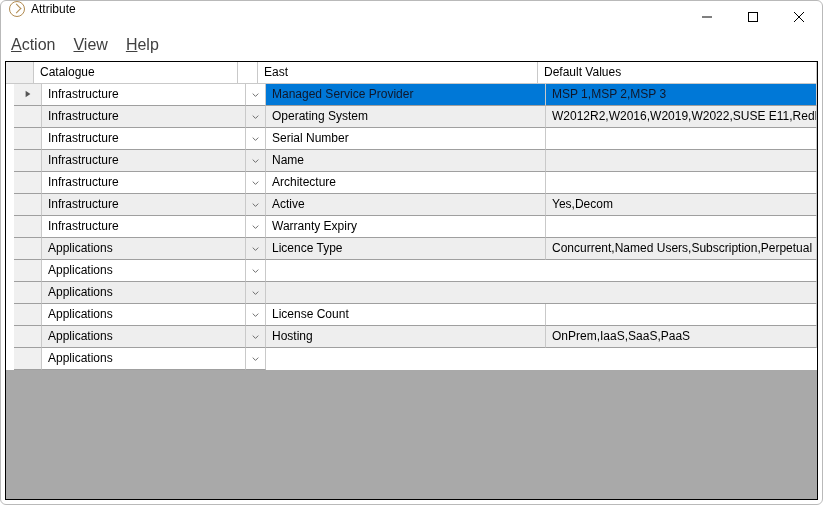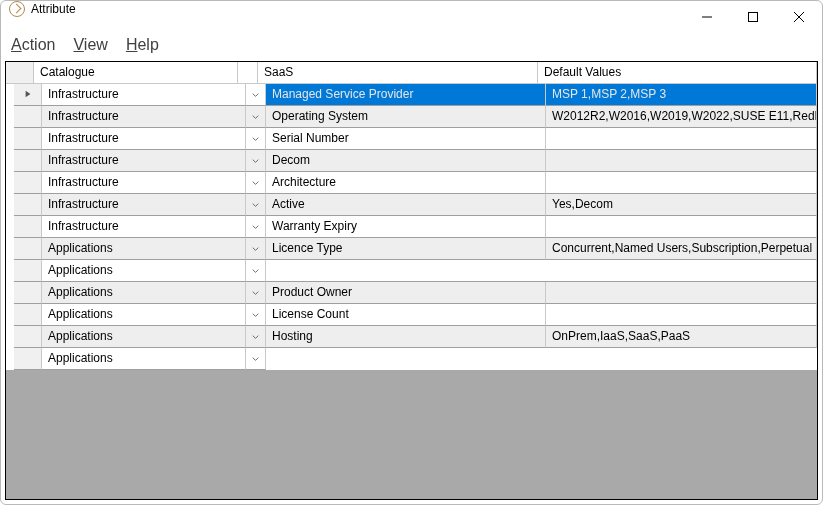--- a/index.html
+++ b/index.html
@@ -22,21 +22,21 @@
   .headcell{border-right:1px solid #c9c9c9;border-bottom:1px solid #c9c9c9;padding:3px 6px;box-sizing:border-box;background:#fff;font-size:12px;}
   .col-cat{width:204px;}
   .col-dd{width:20px;}
   .col-name{width:280px;}
   .col-def{flex:1;}
   .rows{}
   .row{display:flex;height:22px;padding-left:8px;}
   .row .cell{border-right:1px solid #c9c9c9;border-bottom:1px solid #9f9f9f;padding:3px 6px;box-sizing:border-box;background:#fff;font-size:12px;white-space:nowrap;overflow:hidden;}
   .row.alt .cell{background:#eeeeee;}
   .row .rowsel{background:#f0f0f0;border-bottom:1px solid #9f9f9f;display:flex;align-items:center;justify-content:center;}
-  .row.sel .cell.col-name,.row.sel .cell.col-def{background:#0078d7;color:#e5e5e5;}
+  .row.sel .cell.col-name,.row.sel .cell.col-def{background:#0078d7;color:#0f172a;}
   .ddcell{display:flex;align-items:center;justify-content:center;padding:0;}
   .ddbtn{width:100%;height:100%;display:flex;align-items:center;justify-content:center;}
   .ddbtn svg{width:8px;height:8px;}
   .rowptr svg{width:8px;height:10px;}
   .filler{flex:1;background:#a9a9a9;}
 </style>
 </head>
 <body>
 
 <div class="window">
@@ -71,21 +71,21 @@
     <span class="menuitem"><span class="u">V</span>iew</span>
     <span class="menuitem"><span class="u">H</span>elp</span>
   </div>
 
   <div class="content">
     <div class="grid">
       <div class="headrow">
         <div class="rowsel"></div>
         <div class="headcell col-cat">Catalogue</div>
         <div class="headcell col-dd"></div>
-        <div class="headcell col-name">SaaS</div>
+        <div class="headcell col-name">East</div>
         <div class="headcell col-def">Default Values</div>
       </div>
       <div class="rows" id="rows">
           <div class="row sel">
             <div class="rowsel">
               <span class="rowptr"><svg viewBox="0 0 10 10">
                   <path d="M2 1 L8 5 L2 9 Z" fill="#555"></path>
                 </svg></span>
             </div>
             <div class="cell col-cat">Infrastructure</div>
@@ -128,21 +128,21 @@
           <div class="row alt">
             <div class="rowsel"></div>
             <div class="cell col-cat">Infrastructure</div>
             <div class="cell col-dd ddcell">
               <span class="ddbtn">
                 <svg viewBox="0 0 10 10">
                   <path d="M1 3 L5 7 L9 3" fill="none" stroke="#555" stroke-width="1.2"></path>
                 </svg>
               </span>
             </div>
-            <div class="cell col-name">Decom</div>
+            <div class="cell col-name">Name</div>
             <div class="cell col-def"></div>
           </div>
           <div class="row">
             <div class="rowsel"></div>
             <div class="cell col-cat">Infrastructure</div>
             <div class="cell col-dd ddcell">
               <span class="ddbtn">
                 <svg viewBox="0 0 10 10">
                   <path d="M1 3 L5 7 L9 3" fill="none" stroke="#555" stroke-width="1.2"></path>
                 </svg>
@@ -205,21 +205,20 @@
           <div class="row alt">
             <div class="rowsel"></div>
             <div class="cell col-cat">Applications</div>
             <div class="cell col-dd ddcell">
               <span class="ddbtn">
                 <svg viewBox="0 0 10 10">
                   <path d="M1 3 L5 7 L9 3" fill="none" stroke="#555" stroke-width="1.2"></path>
                 </svg>
               </span>
             </div>
-            <div class="cell col-name">Product Owner</div>
             <div class="cell col-def"></div>
           </div>
           <div class="row">
             <div class="rowsel"></div>
             <div class="cell col-cat">Applications</div>
             <div class="cell col-dd ddcell">
               <span class="ddbtn">
                 <svg viewBox="0 0 10 10">
                   <path d="M1 3 L5 7 L9 3" fill="none" stroke="#555" stroke-width="1.2"></path>
                 </svg>

